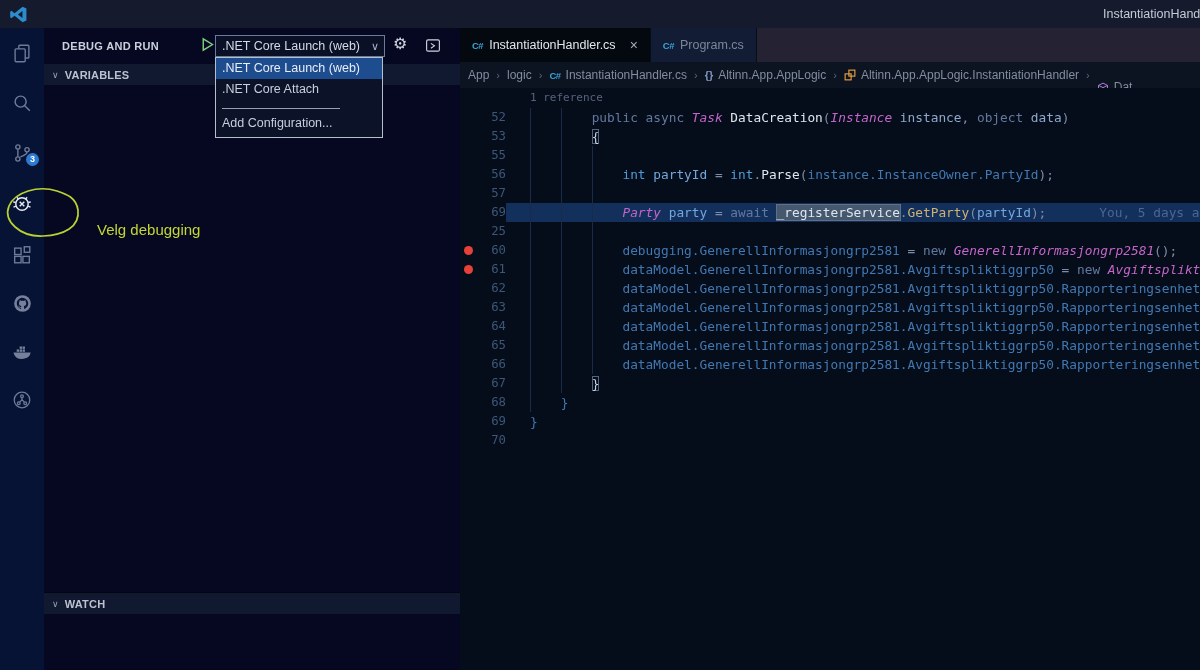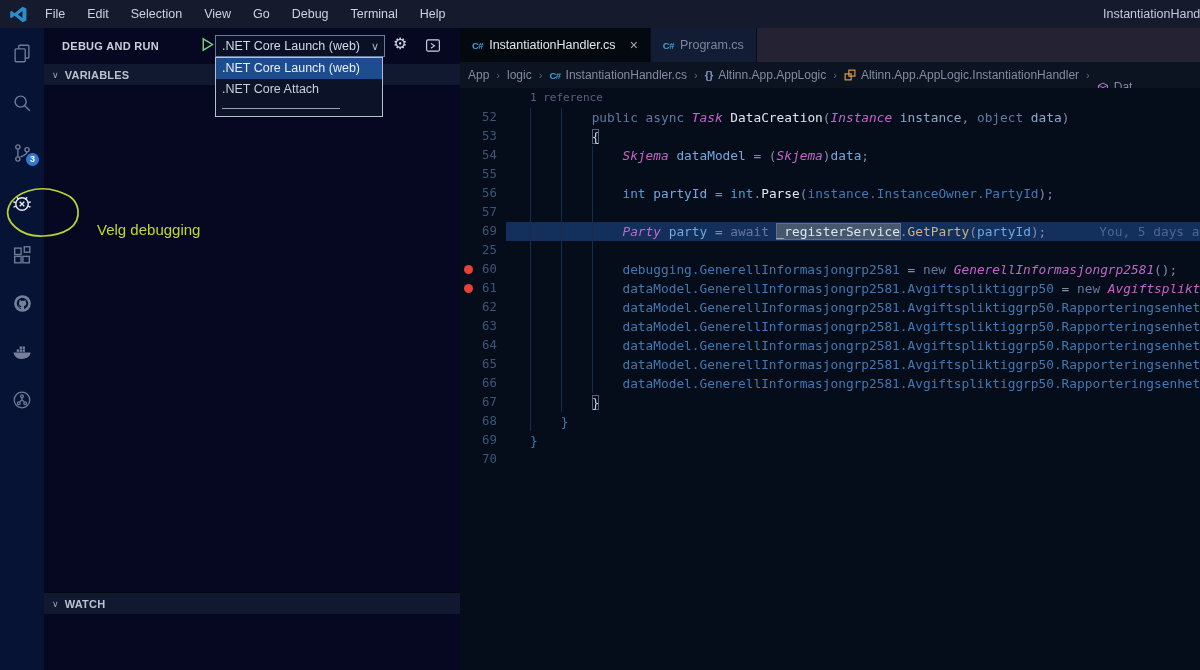--- a/index.html
+++ b/index.html
@@ -54,21 +54,21 @@
   .bc-sep{margin:0 7px;color:#5d6678;font-size:11px}
   .bc-ic{margin-right:5px;display:inline-flex;align-items:center}
   .bc-ns{color:#7e94be;font-size:11px;font-weight:bold}
   
   .code{position:absolute;left:0;top:60px;width:740px}
   .codelens{height:20px;line-height:20px;padding-left:70px;font-family:"DejaVu Sans Mono",monospace;font-size:11px;color:#57637b}
   .line{display:flex;height:19px;line-height:19px;font-family:"DejaVu Sans Mono",monospace;font-size:12.8px;position:relative}
   .line.cur{background:linear-gradient(to right,transparent 46px,#13305c 46px)}
   .glyph{width:22px;flex:none;position:relative}
   .bp{position:absolute;left:4px;top:5px;width:9px;height:9px;border-radius:50%;background:#e8413a}
-  .num{width:24px;flex:none;color:#3d5678;font-size:12.3px}
+  .num{width:24px;flex:none;text-align:right;color:#3d5678;font-size:12.3px}
   .text{margin-left:24px;white-space:pre;position:relative;flex:1;overflow:hidden}
   .gd{position:absolute;top:0;height:19px;width:1px;background:#182c49;display:block}
   .tk-k{color:#64789f}
   .tk-t{color:#c565c9;font-style:italic}
   .tk-m{color:#dee5ee}
   .tk-g{color:#d0b175}
   .tk-v{color:#72a7df}
   .tk-a{color:#8ea8cc}
   .tk-c{color:#4278b2}
   .tk-p{color:#7d8da7}
@@ -79,30 +79,20 @@
 </style>
 </head>
 <body>
 
 <div class="titlebar">
   <span class="logo">
     <svg width="19" height="19" viewBox="0 0 24 24">
         <path fill="#2d8ccc" fill-rule="evenodd" d="M17.2 2.2L22 4.5v15L17.2 21.8 7 13.7l-4 3.1-1.5-1.2v-7.2L3 7.2l4 3.1L17.2 2.2zM17 7.6l-5.7 4.4L17 16.4V7.6z"></path>
       </svg>
   </span>
-  <span class="menus">
-      <span class="menu-item">File</span>
-      <span class="menu-item">Edit</span>
-      <span class="menu-item">Selection</span>
-      <span class="menu-item">View</span>
-      <span class="menu-item">Go</span>
-      <span class="menu-item">Debug</span>
-      <span class="menu-item">Terminal</span>
-      <span class="menu-item">Help</span>
-    </span>
   <span class="win-title">InstantiationHandler.cs</span>
 </div>
 
 <div class="activitybar">
   <div class="ab-icon" style="top:5px">
     <svg width="22" height="22" viewBox="0 0 24 24" fill="none" stroke="#6e7b97" stroke-width="1.5">
         <rect x="8.5" y="3.5" width="11" height="14" rx="1"></rect>
         <rect x="4.5" y="7.5" width="11" height="14" rx="1" fill="#071334"></rect>
       </svg>
   </div>
@@ -183,20 +173,21 @@
     <svg width="18" height="17" viewBox="0 0 24 24" fill="none" stroke="#cdd4e0" stroke-width="1.6">
         <rect x="3" y="4" width="18" height="16" rx="2"></rect>
         <path d="M9 9l5 3.5L9 16"></path>
       </svg>
   </div>
 
   <div class="dropdown-list">
       <div class="dd-item sel">.NET Core Launch (web)</div>
       <div class="dd-item">.NET Core Attach</div>
       <div class="dd-sep"></div>
+      <div class="dd-item">Add Configuration...</div>
     </div>
 
   <div class="section-bar" id="var-bar">
     <span class="chev">∨</span>
     <span>VARIABLES</span>
   </div>
   <div class="section-bar" id="watch-bar">
     <span class="chev">∨</span>
     <span>WATCH</span>
   </div>
@@ -268,25 +259,20 @@
         <div class="num">52</div>
         <div class="text"><i class="gd" style="left: 0ch;"></i><i class="gd" style="left: 4ch;"></i><span>        </span><span class="tk-k">public </span><span class="tk-k">async </span><span class="tk-t">Task </span><span class="tk-m">DataCreation</span><span class="tk-p">(</span><span class="tk-t">Instance </span><span class="tk-a">instance</span><span class="tk-p">, </span><span class="tk-k">object </span><span class="tk-a">data</span><span class="tk-p">)</span></div>
       </div>
       <div class="line">
         <div class="glyph"></div>
         <div class="num">53</div>
         <div class="text"><i class="gd" style="left: 0ch;"></i><i class="gd" style="left: 4ch;"></i><span>        </span><span class="tk-b">{</span></div>
       </div>
       <div class="line">
         <div class="glyph"></div>
-        <div class="num">54</div>
-        <div class="text"><i class="gd" style="left: 0ch;"></i><i class="gd" style="left: 4ch;"></i><i class="gd" style="left: 8ch;"></i><span>            </span><span class="tk-t">Skjema </span><span class="tk-v">dataModel </span><span class="tk-p">= (</span><span class="tk-t">Skjema</span><span class="tk-p">)</span><span class="tk-v">data</span><span class="tk-p">;</span></div>
-      </div>
-      <div class="line">
-        <div class="glyph"></div>
         <div class="num">55</div>
         <div class="text"><i class="gd" style="left: 0ch;"></i><i class="gd" style="left: 4ch;"></i><i class="gd" style="left: 8ch;"></i></div>
       </div>
       <div class="line">
         <div class="glyph"></div>
         <div class="num">56</div>
         <div class="text"><i class="gd" style="left: 0ch;"></i><i class="gd" style="left: 4ch;"></i><i class="gd" style="left: 8ch;"></i><span>            </span><span class="tk-i">int </span><span class="tk-v">partyId </span><span class="tk-p">= </span><span class="tk-i">int</span><span class="tk-p">.</span><span class="tk-m">Parse</span><span class="tk-p">(</span><span class="tk-c">instance.InstanceOwner.PartyId</span><span class="tk-p">);</span></div>
       </div>
       <div class="line">
         <div class="glyph"></div>

